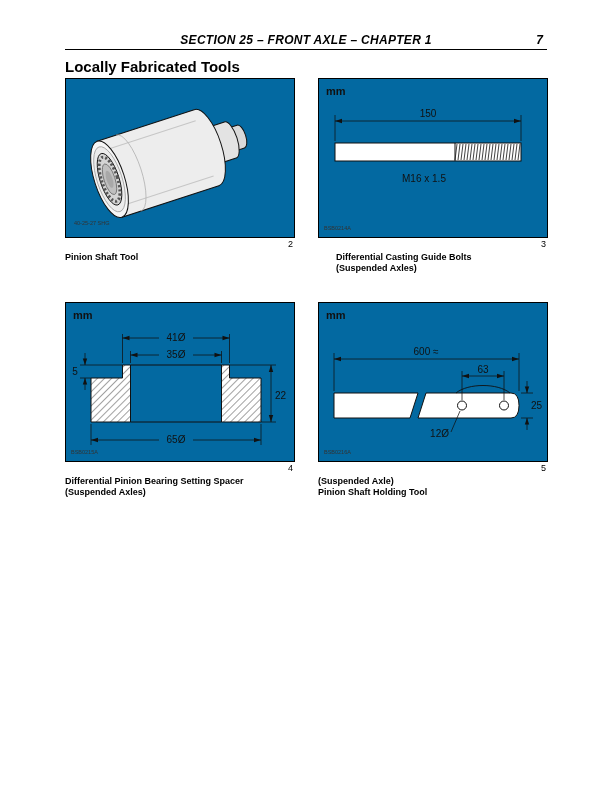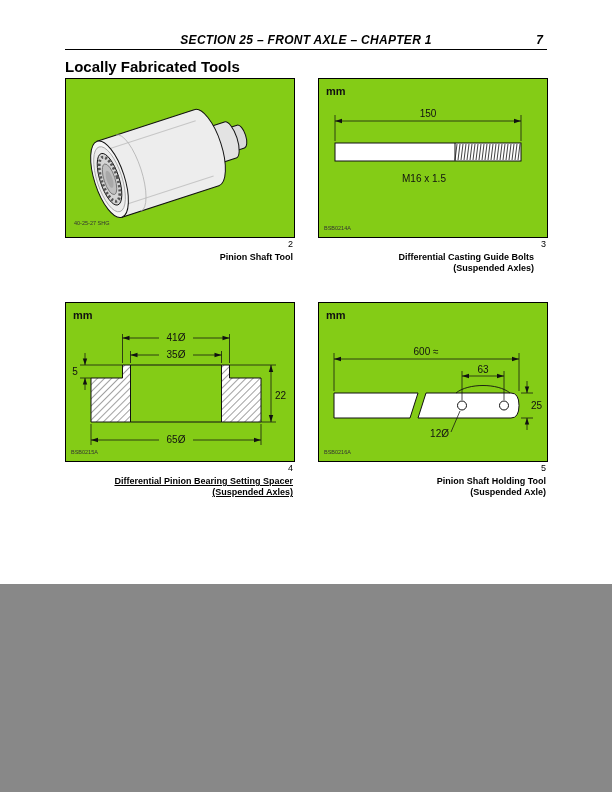--- a/index.html
+++ b/index.html
@@ -1,29 +1,29 @@
 <!DOCTYPE html>
 <html><head>
 <meta charset="utf-8">
 <style>
   html,body{margin:0;padding:0;background:#888;}
   .page{
-    position:relative;width:612px;height:584px;background:#fff;margin:0 auto;
+    position:relative;width:612px;height:792px;background:#fff;margin:0 auto;
     font-family:"Liberation Sans",sans-serif;color:#000;overflow:hidden;
   }
   .hdr-title{position:absolute;top:33px;left:65px;width:482px;text-align:center;
     font-weight:bold;font-style:italic;font-size:12px;letter-spacing:.3px;}
   .hdr-num{position:absolute;top:33px;left:65px;width:478px;text-align:right;
     font-weight:bold;font-style:italic;font-size:12px;}
   .hdr-rule{position:absolute;top:49px;left:65px;width:482px;border-top:1.6px solid #000;}
   .section-heading{position:absolute;top:58px;left:65px;font-weight:bold;font-size:15px;}
-  .figbox{position:absolute;width:228px;height:158px;border:1px solid #000;background:#84cc16;}
+  .figbox{position:absolute;width:228px;height:158px;border:1px solid #000;background:#0369a1;}
   .figbox svg{display:block;}
   .fignum{position:absolute;width:228px;text-align:right;font-size:9px;}
-  .figcap{position:absolute;width:228px;text-align:right;font-weight:bold;font-size:9px;line-height:11px;}
+  .figcap{position:absolute;width:228px;text-align:left;font-weight:bold;font-size:9px;line-height:11px;}
   svg text{font-family:"Liberation Sans",sans-serif;fill:#111;stroke:none;}
   svg .unit{font-size:11px;font-weight:bold;}
   svg .dim{font-size:10px;}
   svg .refcode{font-size:5.5px;fill:#333;}
 </style>
 </head>
 <body>
 
 <div class="page">
 
@@ -69,21 +69,21 @@
         <line x1="16" y1="42" x2="202" y2="42"></line>
         <polygon points="16,42 23,39.8 23,44.2" fill="#111" stroke="none"></polygon>
         <polygon points="202,42 195,39.8 195,44.2" fill="#111" stroke="none"></polygon>
       </g>
       <text class="dim" x="109" y="38" text-anchor="middle">150</text>
       <text class="dim" x="105" y="103" text-anchor="middle">M16 x 1.5</text>
       <text class="refcode" x="5" y="151">BSB0214A</text>
     </svg>
   </div>
   <div class="fignum" style="left:318px;top:239px;">3</div>
-  <div class="figcap" style="left:306px;top:252px;">
+  <div class="figcap" style="left:336px;top:252px;">
     <div>Differential Casting Guide Bolts</div>
     <div>(Suspended Axles)</div>
   </div>
 
   <div class="figbox" style="left:65px;top:302px;">
     <svg width="226" height="156" viewBox="0 0 226 156">
       <defs>
         <pattern id="hatch" width="5" height="5" patternUnits="userSpaceOnUse" patternTransform="rotate(45)">
           <rect width="5" height="5" fill="#fff"></rect>
           <line x1="0" y1="0" x2="0" y2="5" stroke="#444" stroke-width="1"></line>
@@ -134,21 +134,21 @@
       </g>
       <text class="dim" x="110" y="38.2" text-anchor="middle">41Ø</text>
       <text class="dim" x="110" y="55.2" text-anchor="middle">35Ø</text>
       <text class="dim" x="9" y="72" text-anchor="middle">5</text>
       <text class="dim" x="209" y="95.5" text-anchor="start">22</text>
       <text class="dim" x="110" y="140.2" text-anchor="middle">65Ø</text>
       <text class="refcode" x="5" y="151">BSB0215A</text>
     </svg>
   </div>
   <div class="fignum" style="left:65px;top:463px;">4</div>
-  <div class="figcap" style="left:65px;top:476px;text-decoration:underline;">
+  <div class="figcap" style="left:65px;top:476px;">
     <div>Differential Pinion Bearing Setting Spacer</div>
     <div>(Suspended Axles)</div>
   </div>
 
   <div class="figbox" style="left:318px;top:302px;">
     <svg width="226" height="156" viewBox="0 0 226 156">
       <text class="unit" x="7" y="16">mm</text>
       <g>
         <path d="M15 90 L99 90 L91 115 L15 115 Z" fill="#fff" stroke="#111"></path>
         <path d="M107 90 L192 90 Q200 90 200 102.5 Q200 115 192 115 L99 115 Z" fill="#fff" stroke="#111"></path>
@@ -181,17 +181,17 @@
       </g>
       <text class="dim" x="107" y="52" text-anchor="middle">600 ≈</text>
       <text class="dim" x="164" y="69.5" text-anchor="middle">63</text>
       <text class="dim" x="130" y="134" text-anchor="end">12Ø</text>
       <text class="dim" x="212" y="106" text-anchor="start">25</text>
       <text class="refcode" x="5" y="151">BSB0216A</text>
     </svg>
   </div>
   <div class="fignum" style="left:318px;top:463px;">5</div>
   <div class="figcap" style="left:318px;top:476px;">
+    <div>(Suspended Axle)</div>
     <div>Pinion Shaft Holding Tool</div>
-    <div>(Suspended Axle)</div>
   </div>
 
 </div>
 
 </body></html>

